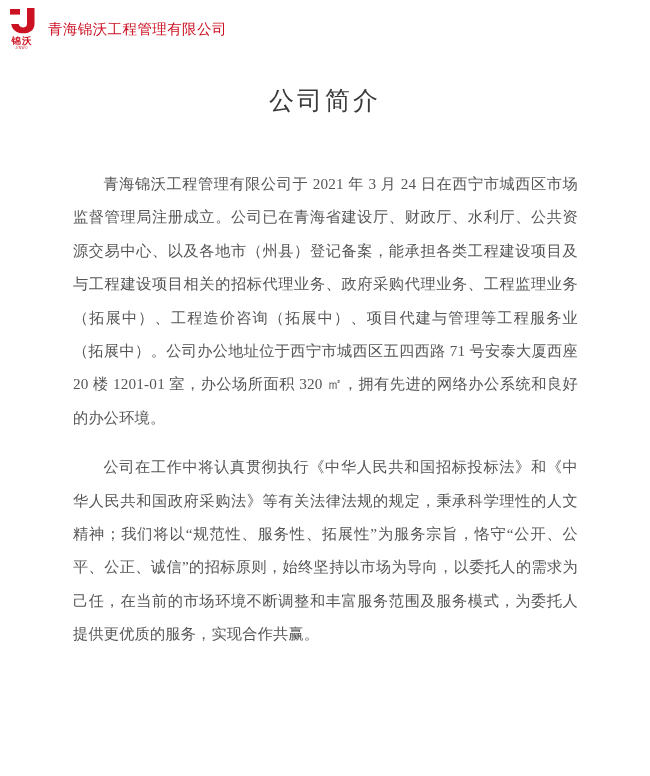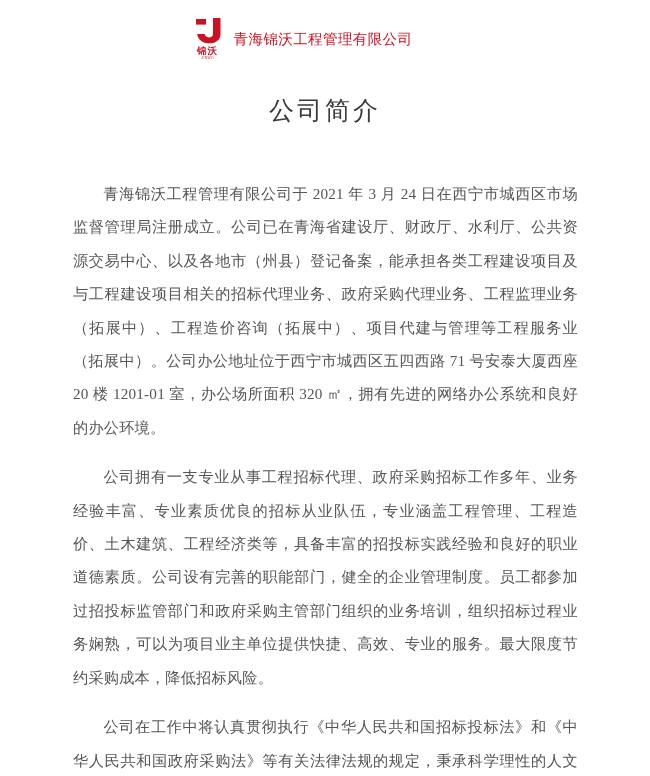--- a/index.html
+++ b/index.html
@@ -13,24 +13,23 @@
     font-family: "Liberation Serif", "DejaVu Serif", serif;
     overflow: hidden;
     position: relative;
   }
 
   
   .letterhead {
     height: 62px;
     display: flex;
     align-items: center;
-    justify-content: center;
+    justify-content: flex-start;
     padding-right: 52px;
     box-sizing: border-box;
-    margin-top: 10px;
   }
   .brand {
     display: flex;
     align-items: center;
     gap: 4px;
   }
   .logo-mark {
     width: 44px;
     height: 50px;
     display: flex;
@@ -122,15 +121,14 @@
       <span class="logo-py">JINWO</span>
     </div>
     <span class="brand-name">青海锦沃工程管理有限公司</span>
   </div>
 </div>
 
 <h1 class="doc-title">公司简介</h1>
 
 <div class="doc-body">
   <p class="para">青海锦沃工程管理有限公司于 2021 年 3 月 24 日在西宁市城西区市场监督管理局注册成立。公司已在青海省建设厅、财政厅、水利厅、公共资源交易中心、以及各地市（州县）登记备案，能承担各类工程建设项目及与工程建设项目相关的招标代理业务、政府采购代理业务、工程监理业务（拓展中）、工程造价咨询（拓展中）、项目代建与管理等工程服务业（拓展中）。公司办公地址位于西宁市城西区五四西路 71 号安泰大厦西座 20 楼 1201-01 室，办公场所面积 320 ㎡，拥有先进的网络办公系统和良好的办公环境。</p>
-  <p class="para">公司拥有一支专业从事工程招标代理、政府采购招标工作多年、业务经验丰富、专业素质优良的招标从业队伍，专业涵盖工程管理、工程造价、土木建筑、工程经济类等，具备丰富的招投标实践经验和良好的职业道德素质。公司设有完善的职能部门，健全的企业管理制度。员工都参加过招投标监管部门和政府采购主管部门组织的业务培训，组织招标过程业务娴熟，可以为项目业主单位提供快捷、高效、专业的服务。最大限度节约采购成本，降低招标风险。</p>
   <p class="para">公司在工作中将认真贯彻执行《中华人民共和国招标投标法》和《中华人民共和国政府采购法》等有关法律法规的规定，秉承科学理性的人文精神；我们将以“规范性、服务性、拓展性”为服务宗旨，恪守“公开、公平、公正、诚信”的招标原则，始终坚持以市场为导向，以委托人的需求为己任，在当前的市场环境不断调整和丰富服务范围及服务模式，为委托人提供更优质的服务，实现合作共赢。</p>
 </div>
 
 </body></html>

